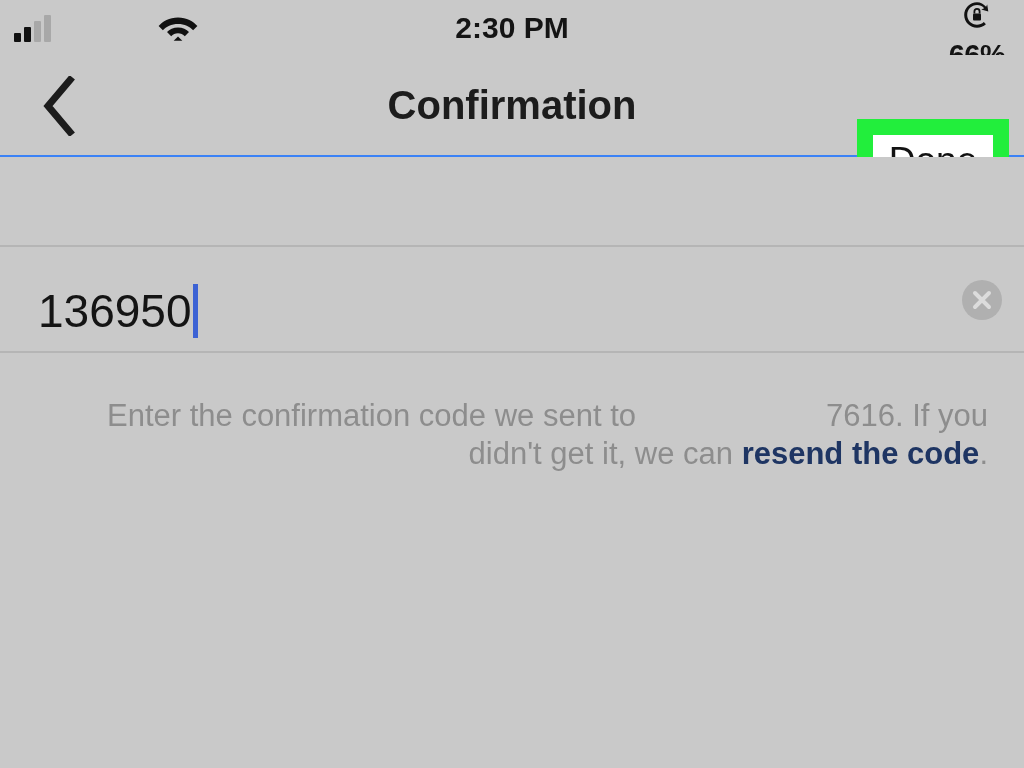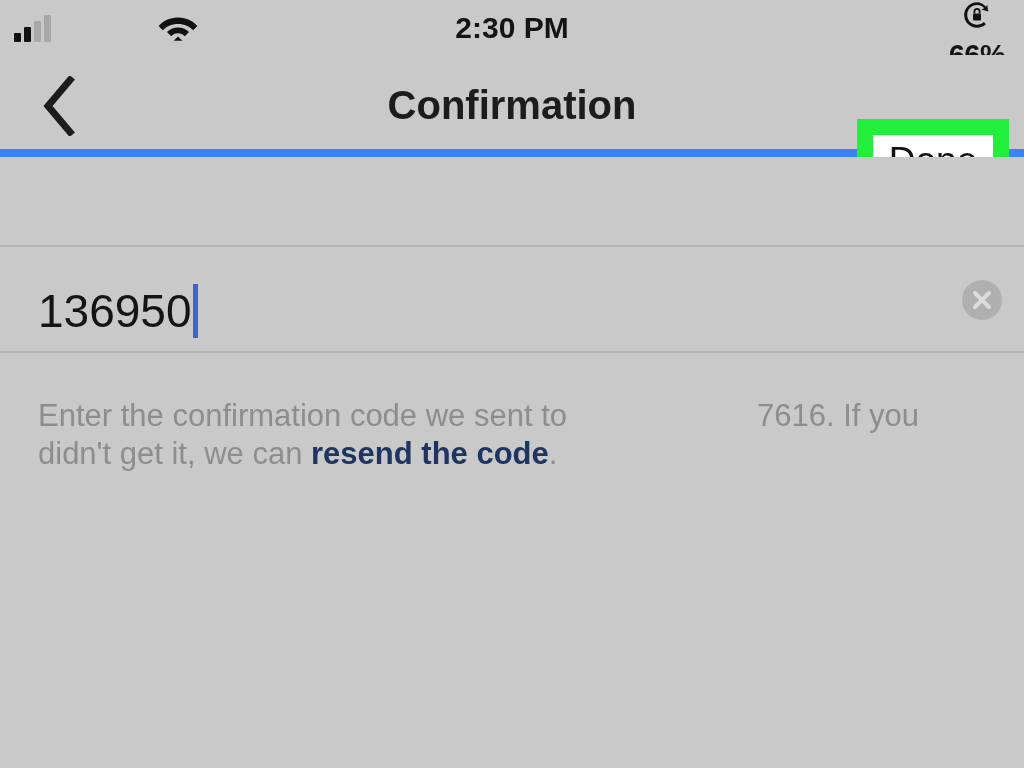--- a/index.html
+++ b/index.html
@@ -118,21 +118,21 @@
   }
   .bolt-icon { width: 20px; height: 30px; display:block; margin-left: 4px;}
 
   
   .nav-bar {
     position: absolute;
     left: 0; top: 55px;
     width: 1024px;
     height: 102px;
     background: #c9c9c9;
-    border-bottom: 8px solid #3b82f6;
+    border-bottom: 2px solid #3b82f6;
     box-sizing: border-box;
   }
   .back-btn {
     position: absolute;
     left: 22px; top: 16px;
     width: 76px; height: 70px;
     display: flex; align-items: center; justify-content: center;
     cursor: pointer;
   }
   .nav-title {
@@ -232,20 +232,21 @@
     height: 415px;
     background: #c9c9c9;
   }
   .para {
     position: absolute;
     left: 38px;
     width: 950px;
     font-size: 31px;
     line-height: 38px;
     color: #8d8d8d;
+    text-align: right;
   }
   .para-1 { top: 44px; }
   .para-2 { top: 170px; }
   .hidden-number {
     display: inline-block;
     width: 190px;
   }
   .link {
     color: #1e3563;
     font-weight: bold;

